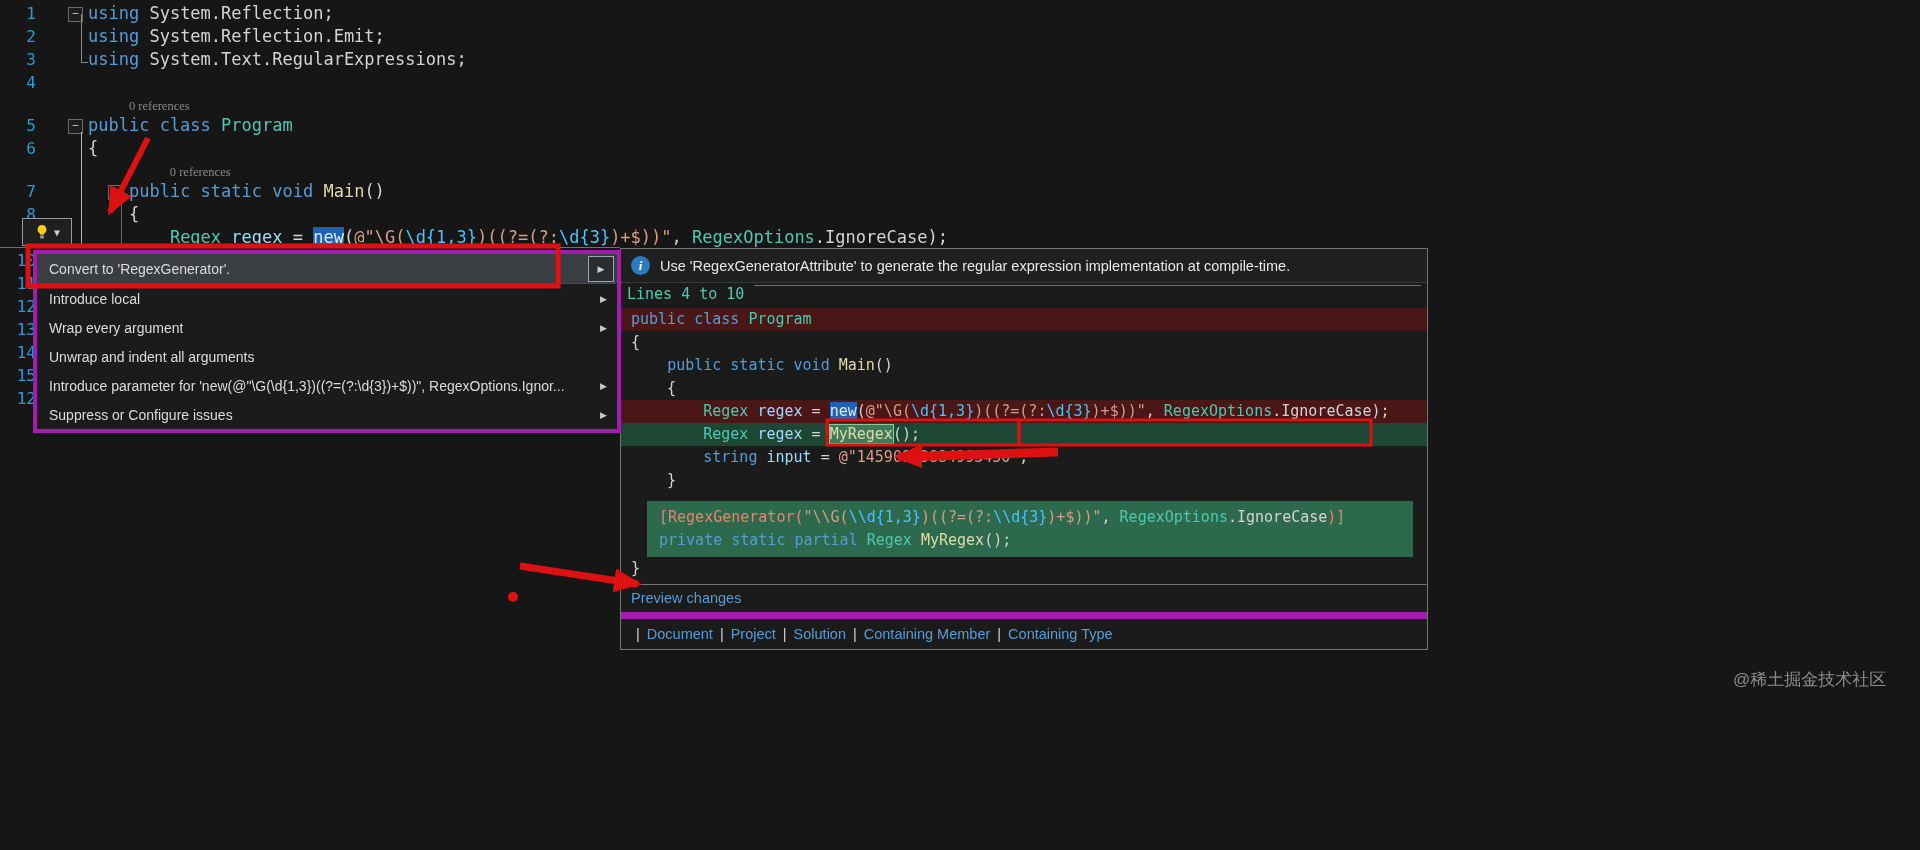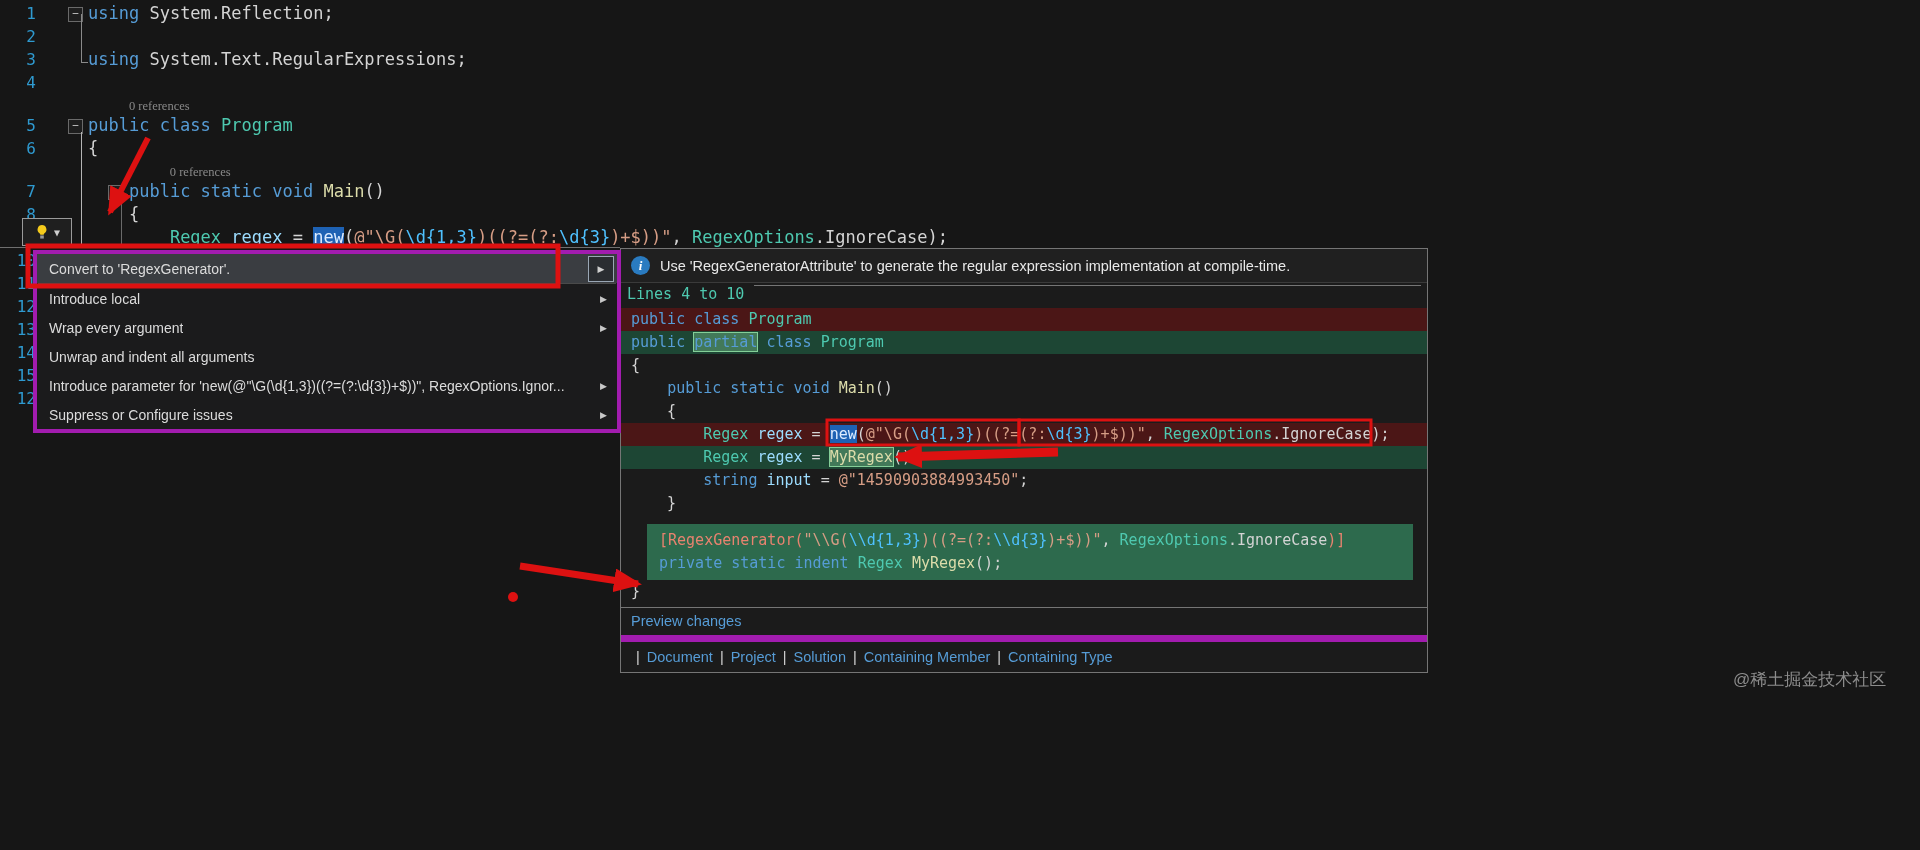--- a/index.html
+++ b/index.html
@@ -85,20 +85,21 @@
       <div class="ed-row">
         <div class="gutter">1</div>
         <div class="foldcol">
           <span class="foldbox">−</span>
         </div>
         <div class="ed-line"><span class="tk-kw">using</span><span class="tk-txt"> System.Reflection;</span></div>
       </div>
       <div class="ed-row">
         <div class="gutter">2</div>
         <div class="foldcol"></div>
+        <div class="ed-line"><span class="tk-kw">using</span><span class="tk-txt"> System.Reflection.Emit;</span></div>
       </div>
       <div class="ed-row">
         <div class="gutter">3</div>
         <div class="foldcol"></div>
         <div class="ed-line"><span class="tk-kw">using</span><span class="tk-txt"> System.Text.RegularExpressions;</span></div>
       </div>
       <div class="ed-row">
         <div class="gutter">4</div>
         <div class="foldcol"></div>
         <div class="ed-line"></div>
@@ -227,32 +228,31 @@
     <div class="panel-info">
       <span class="info-icon">i</span>
       <span class="info-text">Use 'RegexGeneratorAttribute' to generate the regular expression implementation at compile-time.</span>
     </div>
     <div class="pv-code">
         <div class="pv-sec">
           <span>Lines 4 to 10</span>
           <span class="rule"></span>
         </div>
         <div class="pv-line del"><span class="tk-kw">public class </span><span class="tk-cls">Program</span></div>
-        <div class="pv-line add"><span class="tk-kw">public </span><span class="tk-kw m-hlg">partial</span><span class="tk-kw"> class </span><span class="tk-cls">Program</span></div>
         <div class="pv-line"><span class="tk-txt">{</span></div>
         <div class="pv-line"><span class="tk-txt">    </span><span class="tk-kw">public static void </span><span class="tk-meth">Main</span><span class="tk-txt">()</span></div>
         <div class="pv-line"><span class="tk-txt">    {</span></div>
         <div class="pv-line del"><span class="tk-txt">        </span><span class="tk-cls">Regex</span><span class="tk-txt"> </span><span class="tk-var">regex</span><span class="tk-txt"> = </span><span class="tk-kw m-sel">new</span><span class="tk-txt">(</span><span class="tk-str">@"\G(</span><span class="tk-rx">\d{1,3}</span><span class="tk-str">)((?=(?:</span><span class="tk-rx">\d{3}</span><span class="tk-str">)+$))"</span><span class="tk-txt">, </span><span class="tk-cls">RegexOptions</span><span class="tk-txt">.IgnoreCase);</span></div>
         <div class="pv-line add"><span class="tk-txt">        </span><span class="tk-cls">Regex</span><span class="tk-txt"> </span><span class="tk-var">regex</span><span class="tk-txt"> = </span><span class="tk-meth m-hlg">MyRegex</span><span class="tk-txt">();</span></div>
         <div class="pv-line"><span class="tk-txt">        </span><span class="tk-kw">string</span><span class="tk-txt"> </span><span class="tk-var">input</span><span class="tk-txt"> = </span><span class="tk-str">@"14590903884993450"</span><span class="tk-txt">;</span></div>
         <div class="pv-line"><span class="tk-txt">    }</span></div>
         <div class="pv-blank"></div>
         <div class="pv-block">
           <div class="pv-line"><span class="tk-attr">[RegexGenerator(</span><span class="tk-str">"\\G(</span><span class="tk-rx">\\d{1,3}</span><span class="tk-str">)((?=(?:</span><span class="tk-rx">\\d{3}</span><span class="tk-str">)+$))"</span><span class="tk-txt">, </span><span class="tk-cls">RegexOptions</span><span class="tk-txt">.IgnoreCase</span><span class="tk-attr">)]</span></div>
-          <div class="pv-line"><span class="tk-kw">private static indent </span><span class="tk-cls">Regex</span><span class="tk-txt"> </span><span class="tk-meth">MyRegex</span><span class="tk-txt">();</span></div>
+          <div class="pv-line"><span class="tk-kw">private static partial </span><span class="tk-cls">Regex</span><span class="tk-txt"> </span><span class="tk-meth">MyRegex</span><span class="tk-txt">();</span></div>
         </div>
         <div class="pv-line"><span class="tk-txt">}</span></div>
       </div>
     <div class="pv-bottom">
       <div class="pv-preview-changes">Preview changes</div>
       <div class="pv-links"><span class="pipe">|</span><span class="slink">Document</span><span class="pipe">|</span><span class="slink">Project</span><span class="pipe">|</span><span class="slink">Solution</span><span class="pipe">|</span><span class="slink">Containing Member</span><span class="pipe">|</span><span class="slink">Containing Type</span></div>
     </div>
   </div>
 
   <svg class="anno" width="1920" height="850">

